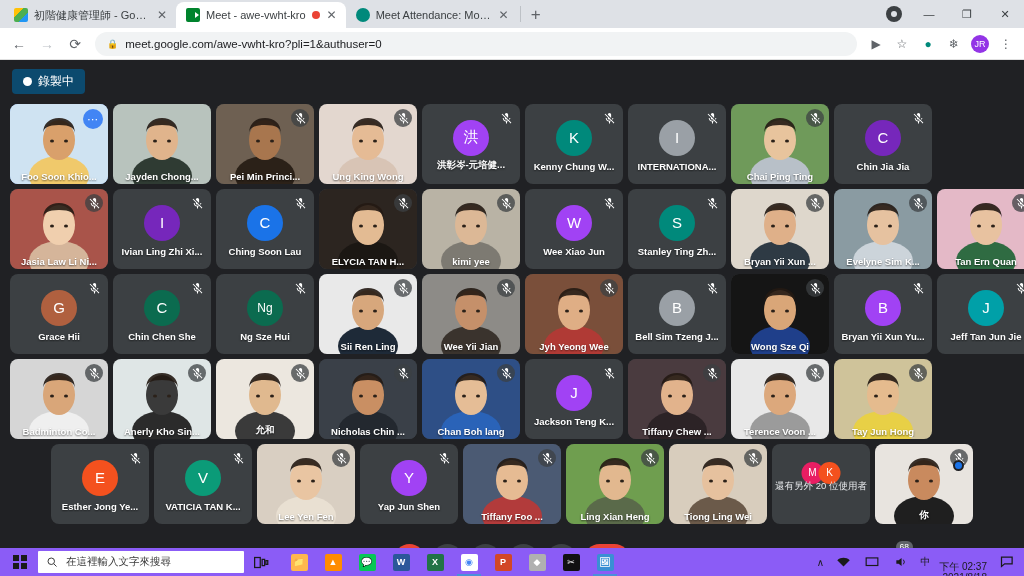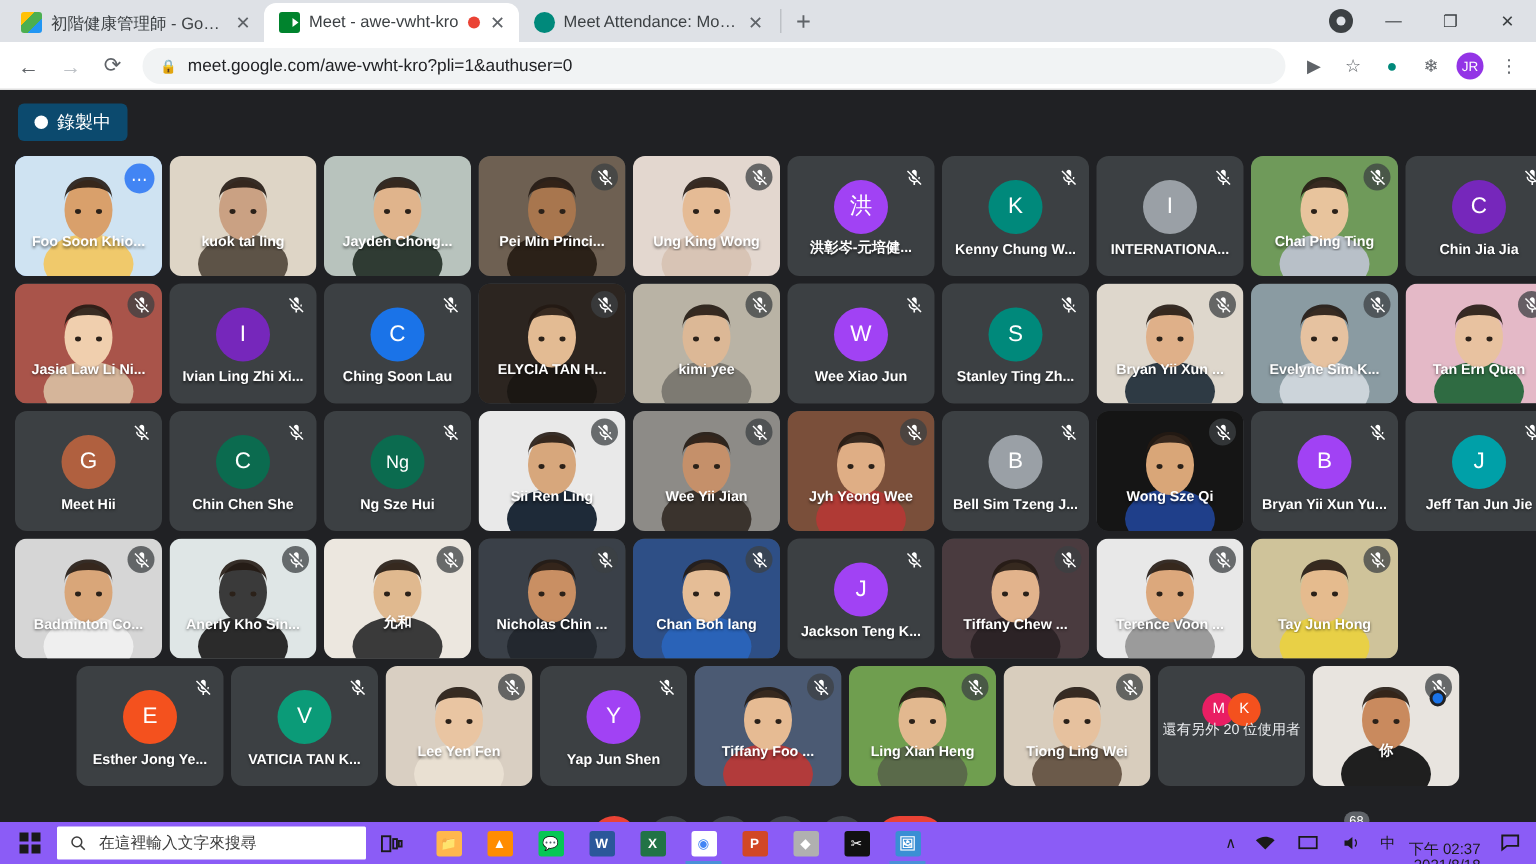--- a/index.html
+++ b/index.html
@@ -77,21 +77,21 @@
   .grid-row { display: flex; gap: 5px; padding: 0 10px; margin-bottom: 5px; }
   .grid-row.last { justify-content: center; }
 
   .tile {
     position: relative; width: 98px; height: 80px; border-radius: 8px;
     background: #3c4043; overflow: hidden; flex: 0 0 98px;
   }
   .tile.speaking { outline: 2px solid #8ab4f8; outline-offset: -2px; }
   .tile-photo { position: absolute; inset: 0; }
   .tile-name {
-    position: absolute; left: 0; right: 0; bottom: 17px;
+    position: absolute; left: 0; right: 0; bottom: 2px;
     text-align: center; color: #fff; font-size: 9.5px; font-weight: 700;
     padding: 0 5px; white-space: nowrap; overflow: hidden; text-overflow: ellipsis;
     text-shadow: 0 1px 2px rgba(0,0,0,.6);
   }
   .mic-off {
     position: absolute; right: 5px; top: 5px; width: 18px; height: 18px;
     border-radius: 50%; display: flex; align-items: center; justify-content: center;
   }
   .mic-off.onphoto { background: rgba(60,64,67,.75); }
   .mic-glyph { width: 13px; height: 13px; }
@@ -228,31 +228,20 @@
               <ellipse cx="49" cy="36" rx="16" ry="20" fill="#d9a06b"></ellipse>
               <path d="M33 30c0-11 7-16 16-16s16 5 16 16c0-6-5-9-16-9s-16 3-16 9z" fill="#241a13" opacity=".9"></path>
               <ellipse cx="42" cy="37" rx="2" ry="1.6" fill="#2b2119"></ellipse>
               <ellipse cx="56" cy="37" rx="2" ry="1.6" fill="#2b2119"></ellipse>
             </svg>
             <div class="tile-name">Foo Soon Khio...</div>
             <div class="more-dots">⋯</div>
           </div>
           <div class="tile">
             <svg class="tile-photo" viewBox="0 0 98 80" preserveAspectRatio="none">
-              <rect width="98" height="80" fill="#ded5c6"></rect>
-              <ellipse cx="49" cy="72" rx="30" ry="20" fill="#5d5347"></ellipse>
-              <ellipse cx="49" cy="36" rx="16" ry="20" fill="#caa183"></ellipse>
-              <path d="M33 30c0-11 7-16 16-16s16 5 16 16c0-6-5-9-16-9s-16 3-16 9z" fill="#241a13" opacity=".9"></path>
-              <ellipse cx="42" cy="37" rx="2" ry="1.6" fill="#2b2119"></ellipse>
-              <ellipse cx="56" cy="37" rx="2" ry="1.6" fill="#2b2119"></ellipse>
-            </svg>
-            <div class="tile-name">kuok tai ling</div>
-          </div>
-          <div class="tile">
-            <svg class="tile-photo" viewBox="0 0 98 80" preserveAspectRatio="none">
               <rect width="98" height="80" fill="#b8c3bd"></rect>
               <ellipse cx="49" cy="72" rx="30" ry="20" fill="#2f3b33"></ellipse>
               <ellipse cx="49" cy="36" rx="16" ry="20" fill="#e0b48c"></ellipse>
               <path d="M33 30c0-11 7-16 16-16s16 5 16 16c0-6-5-9-16-9s-16 3-16 9z" fill="#241a13" opacity=".9"></path>
               <ellipse cx="42" cy="37" rx="2" ry="1.6" fill="#2b2119"></ellipse>
               <ellipse cx="56" cy="37" rx="2" ry="1.6" fill="#2b2119"></ellipse>
             </svg>
             <div class="tile-name">Jayden Chong...</div>
           </div>
           <div class="tile">
@@ -470,21 +459,21 @@
             <div class="mic-off onphoto">
               <svg class="mic-glyph" viewBox="0 0 24 24" fill="#fff">
                 <path d="M19 11h-1.7c0 .74-.16 1.43-.43 2.05l1.23 1.23c.56-.98.9-2.09.9-3.28zM15 11.16V5c0-1.66-1.34-3-3-3S9 3.34 9 5v.18l6 5.98zM4.27 3L3 4.27l6 6V11c0 1.66 1.33 3 3 3 .23 0 .44-.03.65-.08L15 15.27c-.91.43-1.94.73-3 .73-2.76 0-5.3-2.1-5.3-5.1H5c0 3.41 2.72 6.23 6 6.72V21h2v-3.28c.91-.13 1.77-.45 2.54-.9L19.73 21 21 19.73 4.27 3z"></path>
               </svg>
             </div>
           </div>
         </div>
         <div class="grid-row">
           <div class="tile avatar">
             <div class="avatar-circle" style="background:#b0603f">G</div>
-            <div class="tile-name">Meet Hii</div>
+            <div class="tile-name">Grace Hii</div>
             <div class="mic-off">
               <svg class="mic-glyph" viewBox="0 0 24 24" fill="#fff">
                 <path d="M19 11h-1.7c0 .74-.16 1.43-.43 2.05l1.23 1.23c.56-.98.9-2.09.9-3.28zM15 11.16V5c0-1.66-1.34-3-3-3S9 3.34 9 5v.18l6 5.98zM4.27 3L3 4.27l6 6V11c0 1.66 1.33 3 3 3 .23 0 .44-.03.65-.08L15 15.27c-.91.43-1.94.73-3 .73-2.76 0-5.3-2.1-5.3-5.1H5c0 3.41 2.72 6.23 6 6.72V21h2v-3.28c.91-.13 1.77-.45 2.54-.9L19.73 21 21 19.73 4.27 3z"></path>
               </svg>
             </div>
           </div>
           <div class="tile avatar">
             <div class="avatar-circle" style="background:#0b6b4f">C</div>
             <div class="tile-name">Chin Chen She</div>
             <div class="mic-off">

